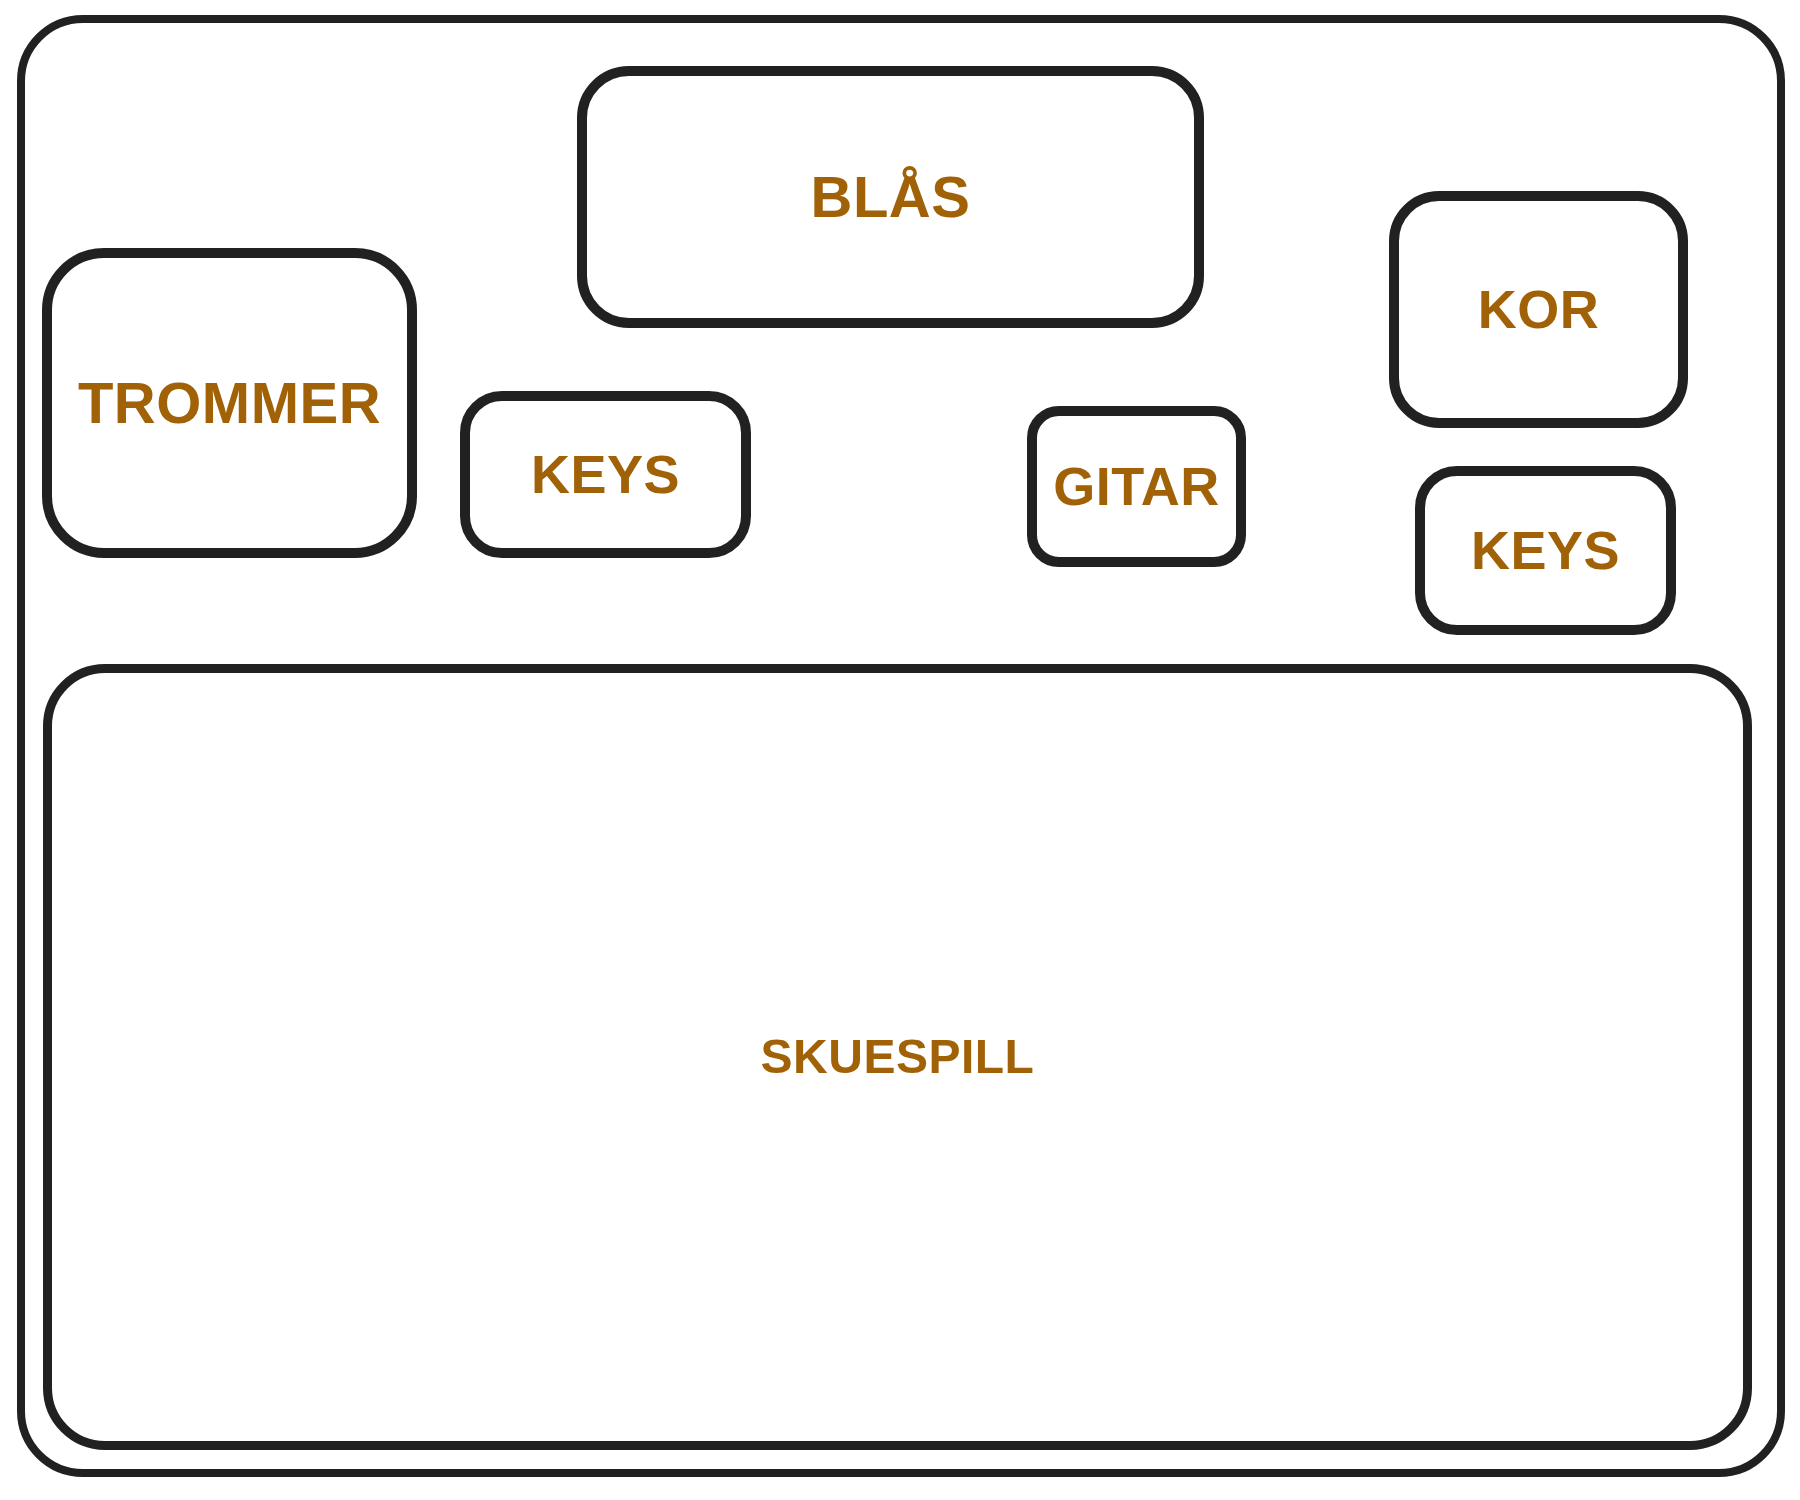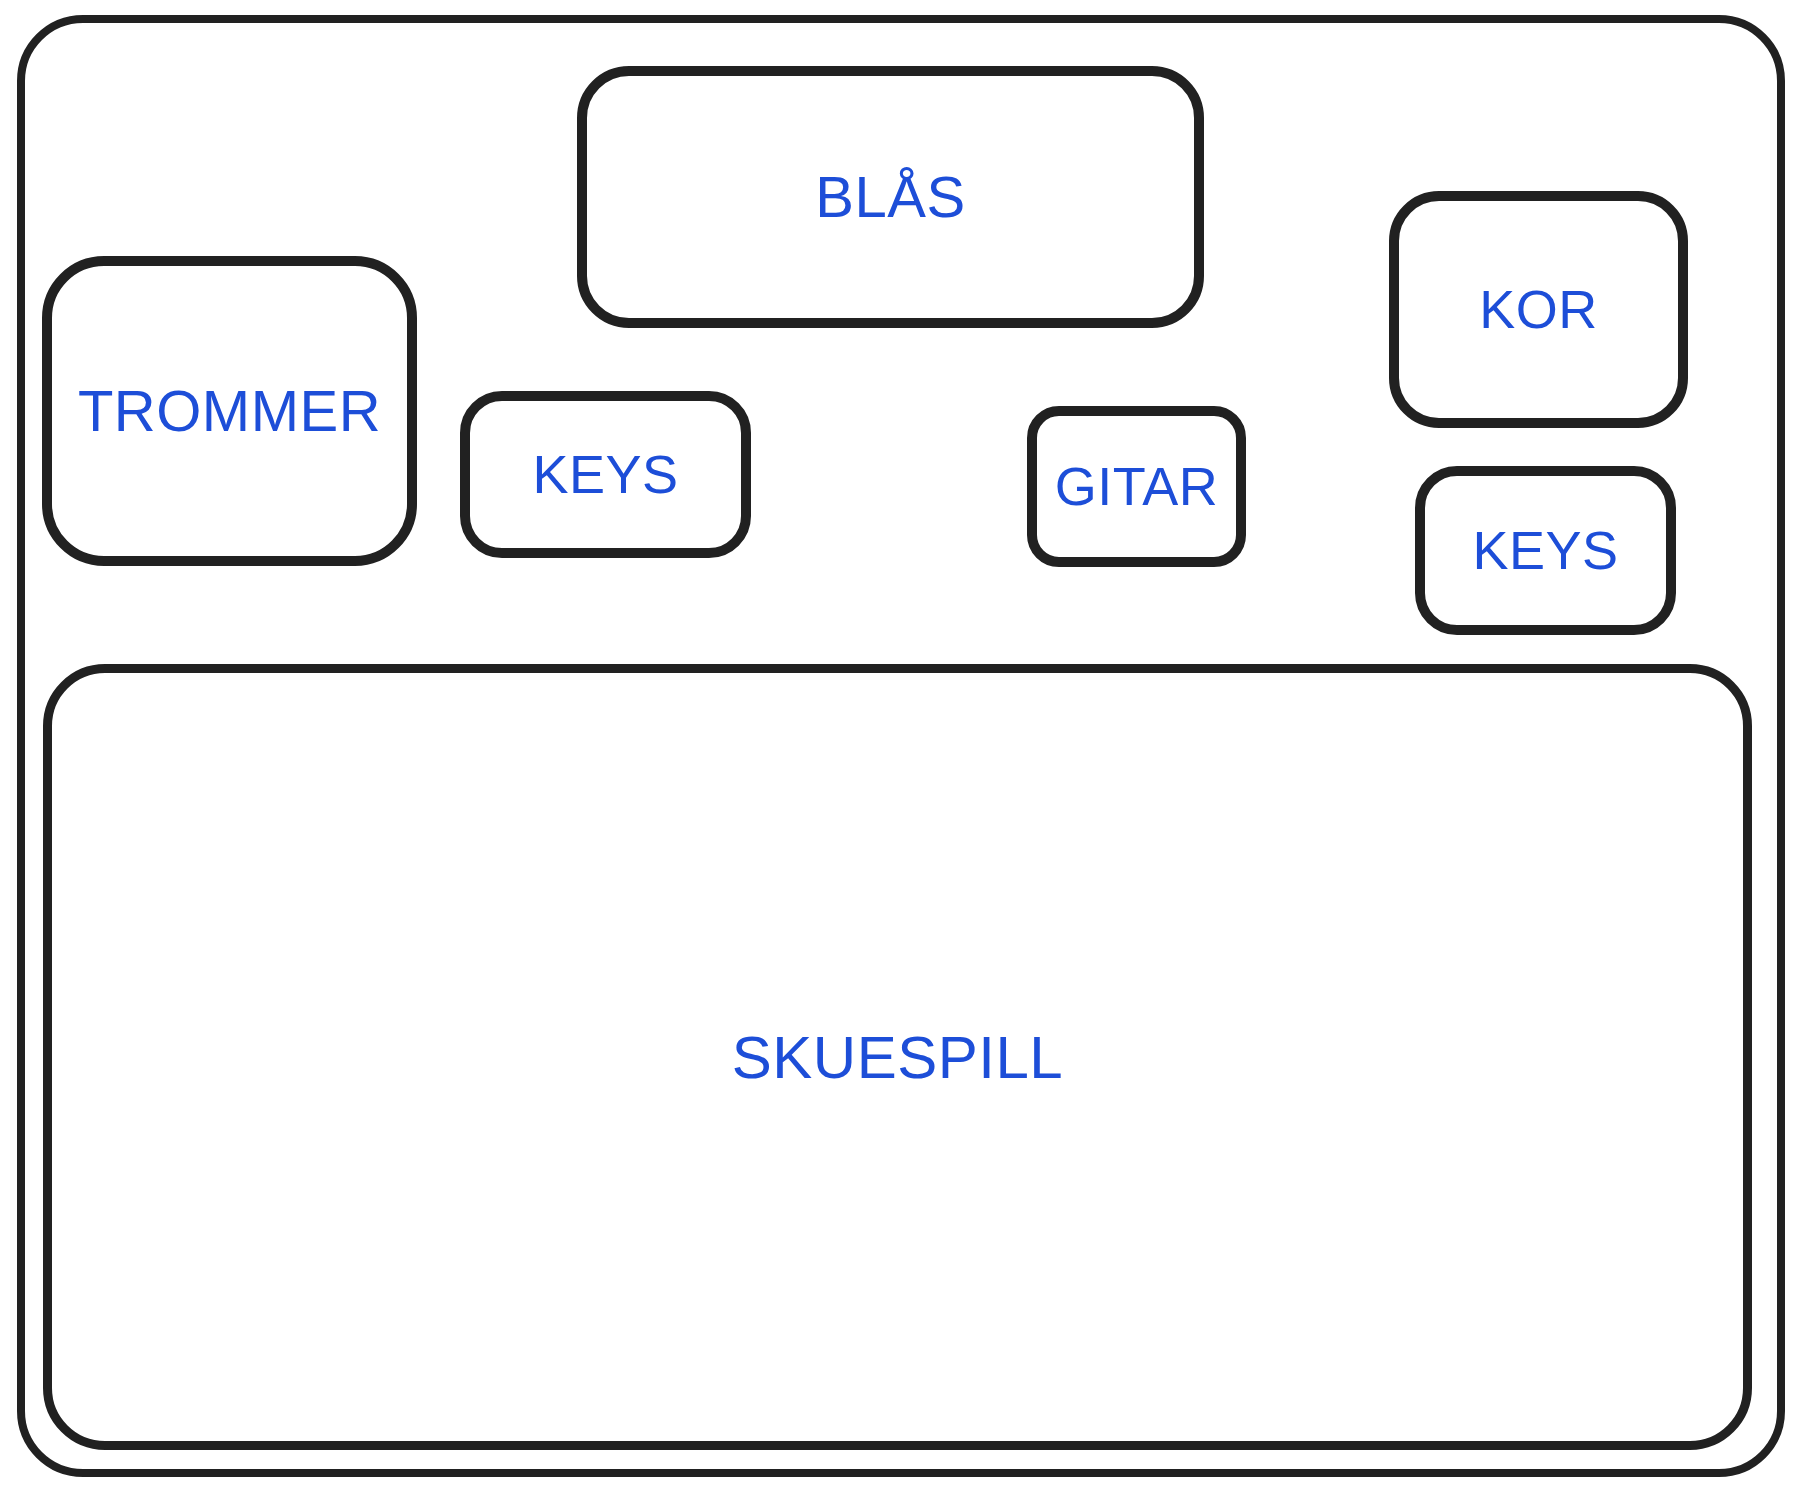--- a/index.html
+++ b/index.html
@@ -19,24 +19,25 @@
     box-sizing: border-box;
     border-style: solid;
     border-color: #212121;
     background: #ffffff;
     display: flex;
     align-items: center;
     justify-content: center;
     text-align: center;
   }
   .label {
-    color: #1d4ed8;
+    color: #a16207;
     letter-spacing: 0.5px;
     line-height: 1.25;
     white-space: pre-line;
+    font-weight: bold;
   }
 
   
   .stage-outline {
     left: 17px; top: 15px;
     width: 1768px; height: 1462px;
     border-width: 8px;
     border-radius: 66px;
     background: transparent;
   }
@@ -45,21 +46,21 @@
   .box-blas {
     left: 577px; top: 66px;
     width: 627px; height: 262px;
     border-width: 10px;
     border-radius: 52px;
   }
   .box-blas .label { font-size: 58px; }
 
   
   .box-trommer {
-    left: 42px; top: 256px;
+    left: 42px; top: 248px;
     width: 375px; height: 310px;
     border-width: 10px;
     border-radius: 62px;
   }
   .box-trommer .label { font-size: 58px; line-height: 76px; }
 
   
   .box-keys-left {
     left: 460px; top: 391px;
     width: 291px; height: 167px;
@@ -95,21 +96,21 @@
   }
   .box-keys-right .label { font-size: 54px; }
 
   
   .box-skuespill {
     left: 43px; top: 664px;
     width: 1709px; height: 786px;
     border-width: 9px;
     border-radius: 62px;
   }
-  .box-skuespill .label { font-size: 60px; }
+  .box-skuespill .label { font-size: 48px; }
 </style>
 </head>
 <body>
 
 <div class="box stage-outline"></div>
 
 <div class="box box-blas">
   <span class="label">BLÅS</span>
 </div>
 

